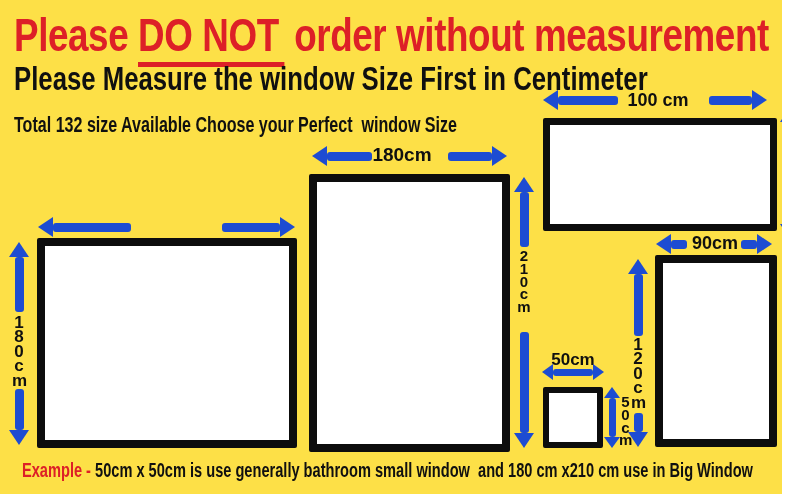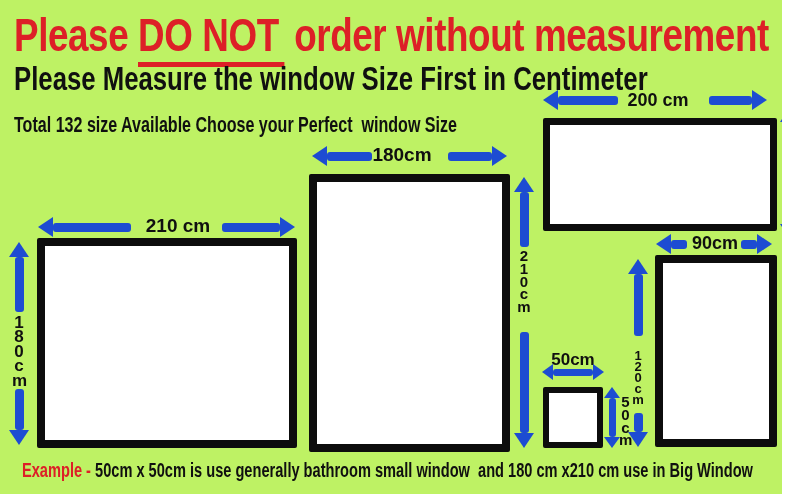--- a/index.html
+++ b/index.html
@@ -6,21 +6,21 @@
     --red:#dd2027;
     --blue:#1d4cd2;
     --ink:#101010;
   }
   *{margin:0;padding:0;box-sizing:border-box;}
   html,body{background:#ffffff;}
   body{font-family:"Liberation Sans", sans-serif;}
   .canvas{
     position:relative;
     width:782px;height:494px;
-    background:#bef264;
+    background:#fde047;
     overflow:hidden;
   }
 
   
   .title{
     position:absolute;left:14px;top:10px;
     font-size:46px;font-weight:bold;color:var(--red);
     white-space:pre;line-height:1.1;
     transform:scaleX(0.80);transform-origin:0 0;
     letter-spacing:-0.5px;
@@ -92,21 +92,20 @@
 
 <div class="canvas">
 
   <div class="title"><span>Please </span><span class="uline">DO NOT</span><span> order without measurement</span></div>
 
   <div class="subtitle">Please Measure the window Size First in Centimeter</div>
 
   <div class="note">Total 132 size Available Choose your Perfect  window Size</div>
 
   <div class="winframe" style="left:37px;top:238px;width:260px;height:210px;"></div>
-  <div class="wlabel" style="left:133px;top:215px;width:90px;font-size:19px;">210 cm</div>
   <div class="harrow" style="left:38px;top:217px;width:93px;">
       <i class="tri l"></i>
       <i class="shaft"></i>
     </div>
   <div class="harrow" style="left:222px;top:217px;width:73px;">
       <i class="shaft"></i>
       <i class="tri r"></i>
     </div>
   <div class="varrow" style="left:9px;top:242px;height:70px;">
       <i class="tri u"></i>
@@ -132,21 +131,21 @@
       <i class="tri u"></i>
       <i class="shaft"></i>
     </div>
   <div class="vlabel" style="left:517px;top:250px;width:14px;font-size:15px;">210cm</div>
   <div class="varrow" style="left:514px;top:332px;height:116px;">
       <i class="shaft"></i>
       <i class="tri d"></i>
     </div>
 
   <div class="winframe" style="left:543px;top:118px;width:234px;height:113px;border-width:7px;"></div>
-  <div class="wlabel" style="left:618px;top:90px;width:80px;font-size:18px;">200 cm</div>
+  <div class="wlabel" style="left:618px;top:90px;width:80px;font-size:18px;">100 cm</div>
   <div class="harrow" style="left:543px;top:90px;width:75px;">
       <i class="tri l"></i>
       <i class="shaft"></i>
     </div>
   <div class="harrow" style="left:709px;top:90px;width:58px;">
       <i class="shaft"></i>
       <i class="tri r"></i>
     </div>
   <div class="varrow" style="left:780px;top:107px;height:47px;">
       <i class="tri u"></i>
@@ -165,21 +164,21 @@
       <i class="shaft"></i>
     </div>
   <div class="harrow" style="left:741px;top:234px;width:31px;">
       <i class="shaft"></i>
       <i class="tri r"></i>
     </div>
   <div class="varrow" style="left:628px;top:259px;height:77px;">
       <i class="tri u"></i>
       <i class="shaft"></i>
     </div>
-  <div class="vlabel" style="left:631px;top:338px;width:14px;font-size:13px;margin-top:12px;">120cm</div>
+  <div class="vlabel" style="left:631px;top:338px;width:14px;font-size:17px;">120cm</div>
   <div class="varrow" style="left:628px;top:413px;height:34px;">
       <i class="shaft"></i>
       <i class="tri d"></i>
     </div>
 
   <div class="winframe" style="left:543px;top:387px;width:60px;height:61px;border-width:6px;"></div>
   <div class="wlabel" style="left:548px;top:350px;width:50px;font-size:17px;">50cm</div>
   <div class="harrow sm" style="left:542px;top:364px;width:62px;">
       <i class="tri l"></i>
       <i class="shaft"></i>

